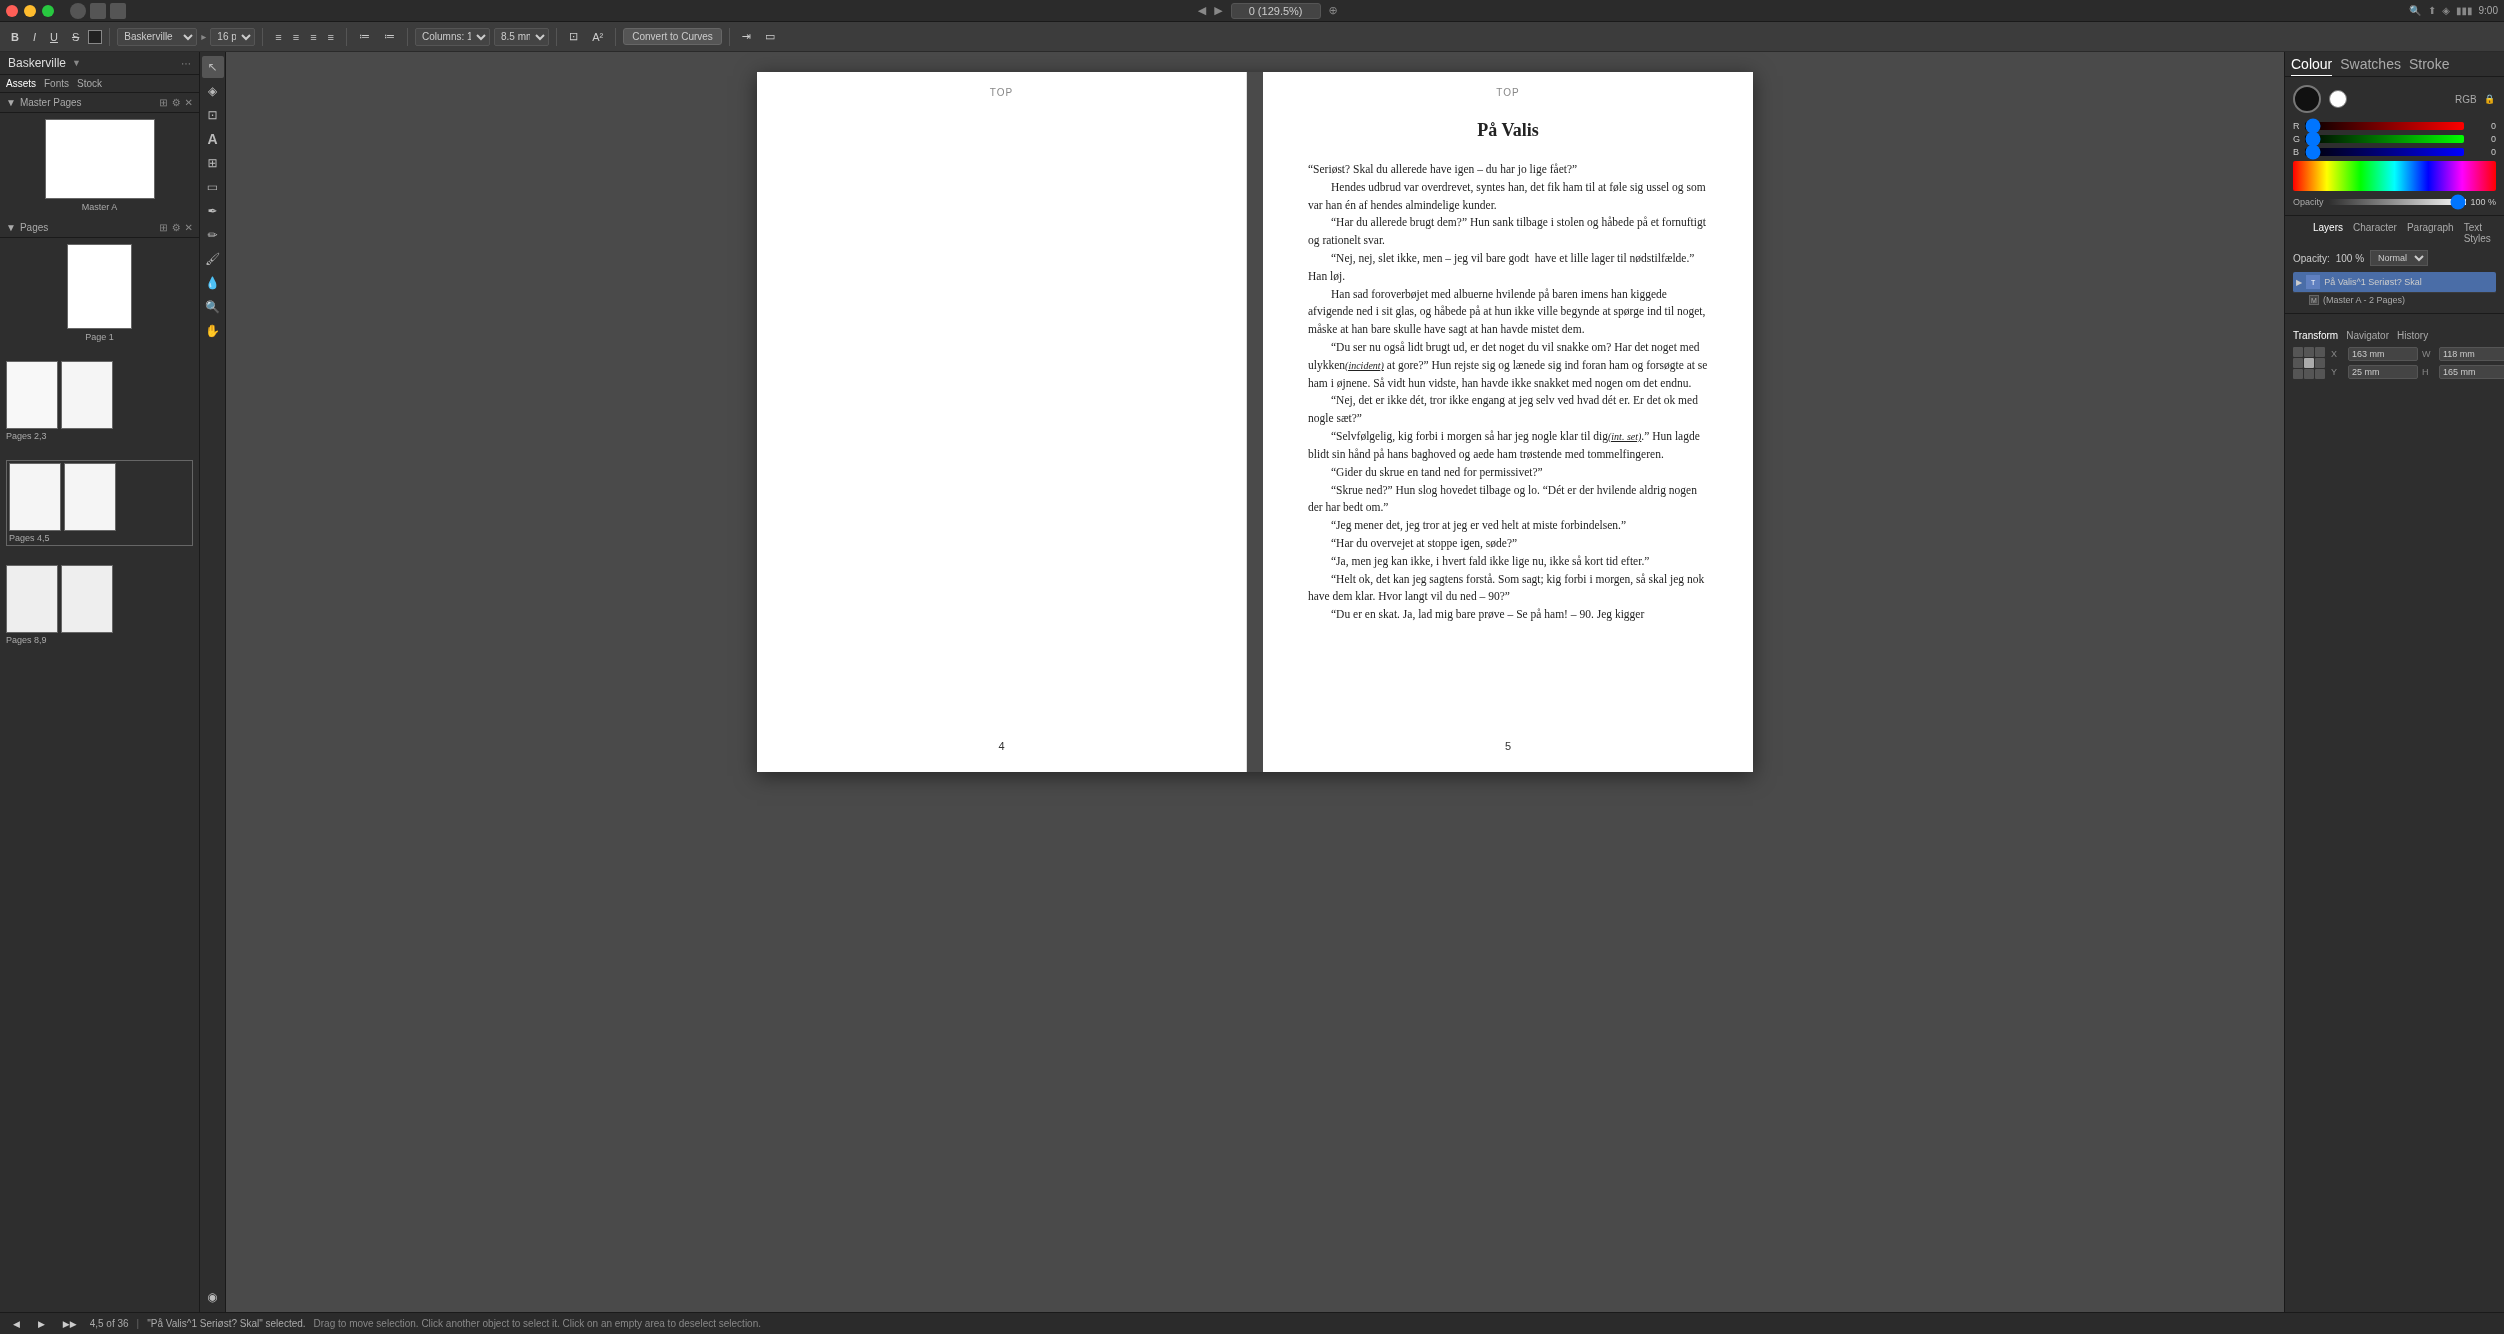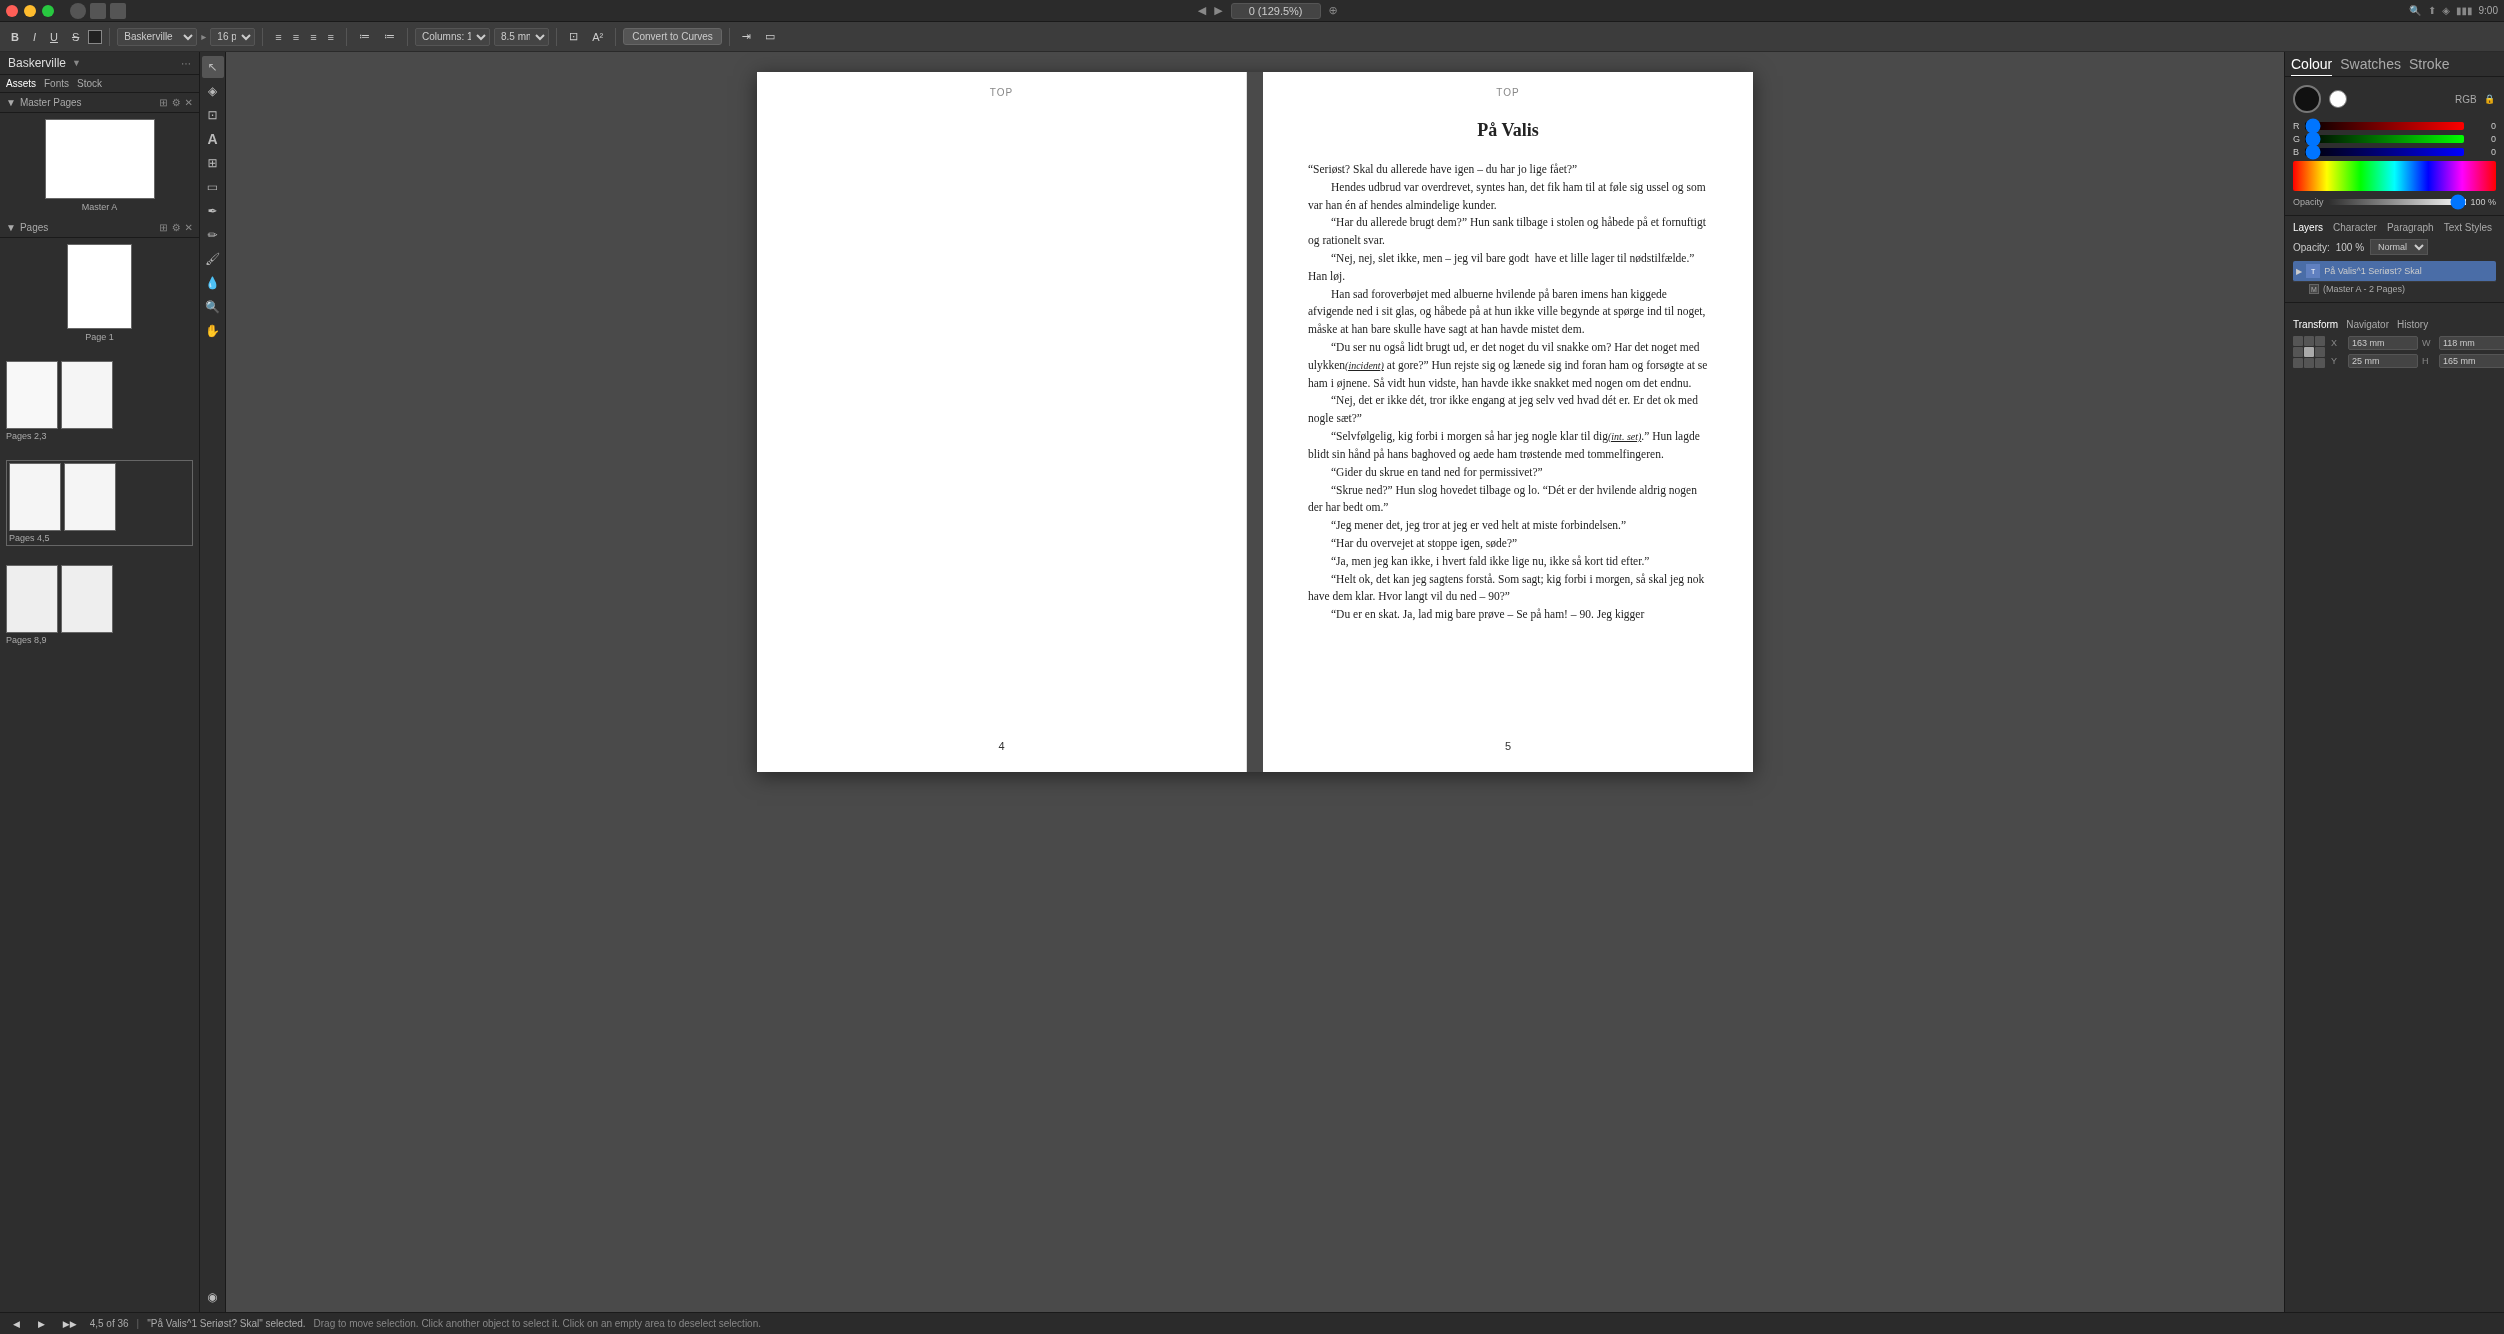--- a/index.html
+++ b/index.html
@@ -92,21 +92,21 @@
     .color-spectrum { width: 100%; height: 30px; background: linear-gradient(to right, #f00, #ff0, #0f0, #0ff, #00f, #f0f, #f00); border-radius: 2px; margin-top: 4px; }
     .opacity-row { display: flex; align-items: center; gap: 4px; margin-top: 6px; }
     .opacity-label { font-size: 9px; color: #aaa; }
     .opacity-slider { flex: 1; height: 6px; background: linear-gradient(to right, transparent, #fff); appearance: none; cursor: pointer; }
     .opacity-value { font-size: 9px; }
 
     
     #layers-section { border-top: 1px solid #1a1a1a; padding: 6px 8px; }
     .layers-tabs { display: flex; gap: 10px; margin-bottom: 6px; }
     .layer-tab { font-size: 10px; color: #aaa; cursor: pointer; }
-    .layer-tab.active { color: #fff; }
+    .layer-tab.active { color: #fff; margin-left: 20px; }
     .opacity-line { display: flex; align-items: center; gap: 6px; font-size: 10px; margin-bottom: 6px; }
     .blend-select { background: #444; border: 1px solid #555; color: #ccc; font-size: 9px; padding: 1px 3px; }
     .layer-item { display: flex; align-items: center; gap: 4px; padding: 3px 0; border-bottom: 1px solid #3a3a3a; font-size: 10px; cursor: pointer; }
     .layer-item.selected { background: #4a6da7; border-radius: 2px; padding: 3px 3px; }
     .layer-icon { width: 14px; height: 14px; border: 1px solid #666; background: #fff; display: flex; align-items: center; justify-content: center; font-size: 8px; flex-shrink: 0; }
     .layer-text { flex: 1; overflow: hidden; text-overflow: ellipsis; white-space: nowrap; font-size: 9px; }
     .sub-layer { display: flex; align-items: center; gap: 4px; padding: 2px 0 2px 16px; font-size: 9px; color: #aaa; }
 
     
     #transform-section { border-top: 1px solid #1a1a1a; padding: 16px 8px; }

